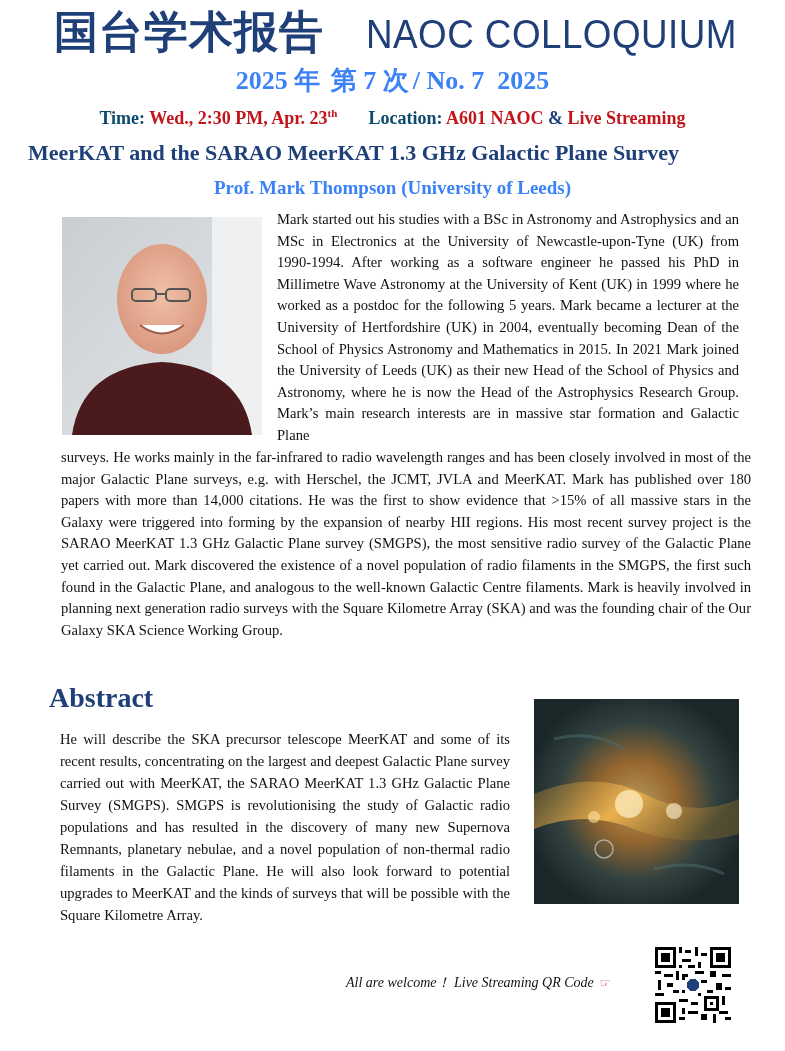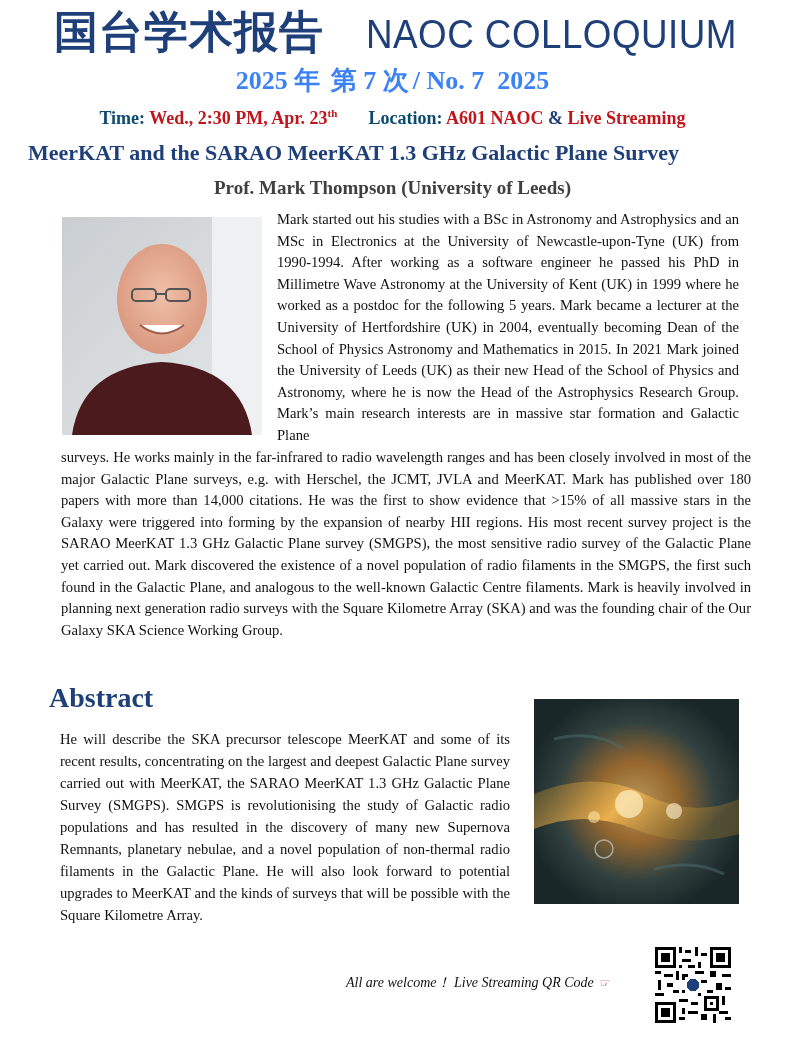--- a/index.html
+++ b/index.html
@@ -13,21 +13,21 @@
     .edition .num { margin: 0 4px; }
 
     .timeline { position: absolute; left: 0; top: 104px; width: 785px; text-align: center; font-size: 18px; font-weight: 700; line-height: 28px; white-space: nowrap; }
     .timeline .label { color: #0c4a6e; }
     .timeline .red { color: #c0151b; }
     .timeline sup { font-size: 11px; vertical-align: 7px; line-height: 0; }
     .timeline .gap { display: inline-block; width: 22px; }
     .timeline .amp { color: #1f3f79; }
 
     .talk-title { position: absolute; left: 0; top: 138px; width: 707px; text-align: center; font-size: 22px; font-weight: 700; color: #1f3f79; line-height: 30px; }
-    .speaker { position: absolute; left: 0; top: 174px; width: 785px; text-align: center; font-size: 19px; font-weight: 700; color: #404040; line-height: 28px; }
+    .speaker { position: absolute; left: 0; top: 174px; width: 785px; text-align: center; font-size: 19px; font-weight: 700; color: #3b82f6; line-height: 28px; }
 
     .photo { position: absolute; left: 62px; top: 217px; width: 200px; height: 218px; overflow: hidden; background: #dfe3e6; }
     .bio-right { position: absolute; left: 277px; top: 209px; width: 462px; font-size: 14.6px; line-height: 21.6px; text-align: justify; }
     .bio-full { position: absolute; left: 49px; top: 447px; width: 690px; font-size: 14.6px; line-height: 21.6px; text-align: justify; margin-left: 12px; }
     .bio-right p, .bio-full p { margin: 0; }
 
     .abstract-heading { position: absolute; left: 49px; top: 680px; font-size: 28px; font-weight: 700; color: #1f3f79; line-height: 36px; }
     .abstract-body { position: absolute; left: 49px; top: 717px; width: 472px; font-size: 14.6px; line-height: 22px; text-align: justify; }
     .abstract-body p { margin: 11px; }
     .survey-img { position: absolute; left: 534px; top: 699px; width: 205px; height: 205px; overflow: hidden; background: #1d2a2c; }

